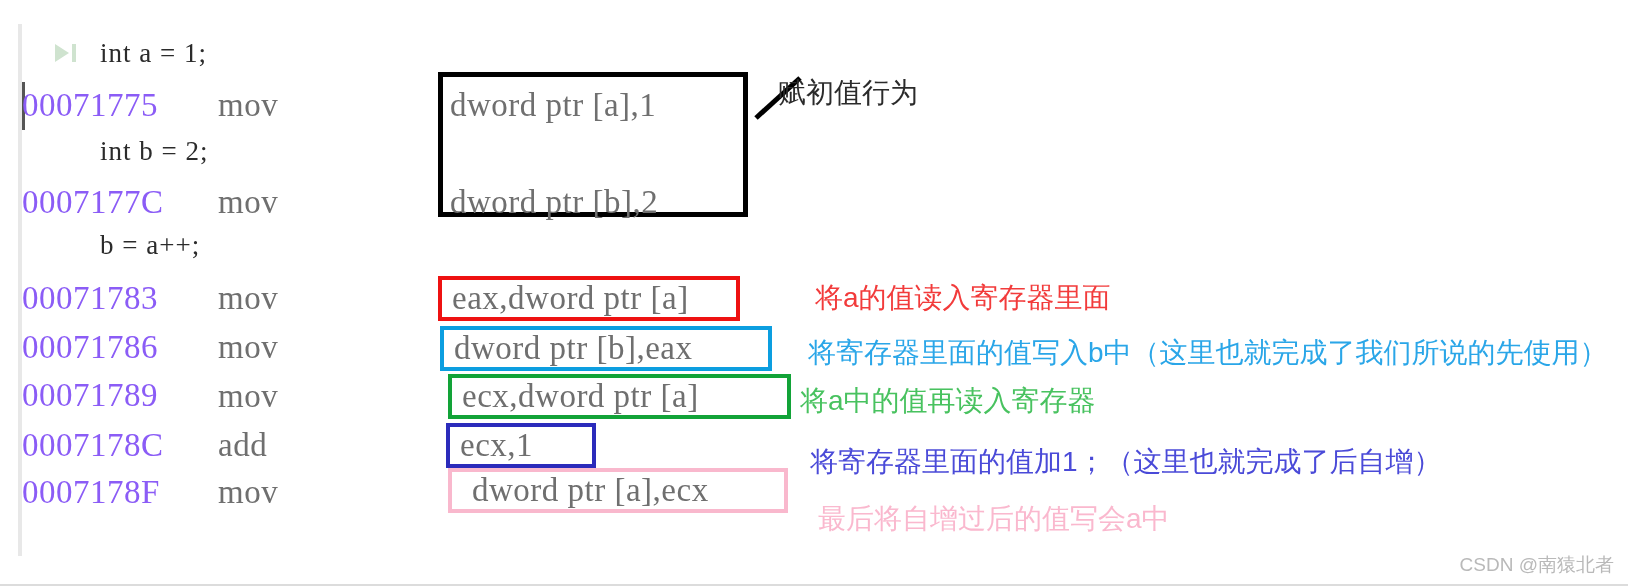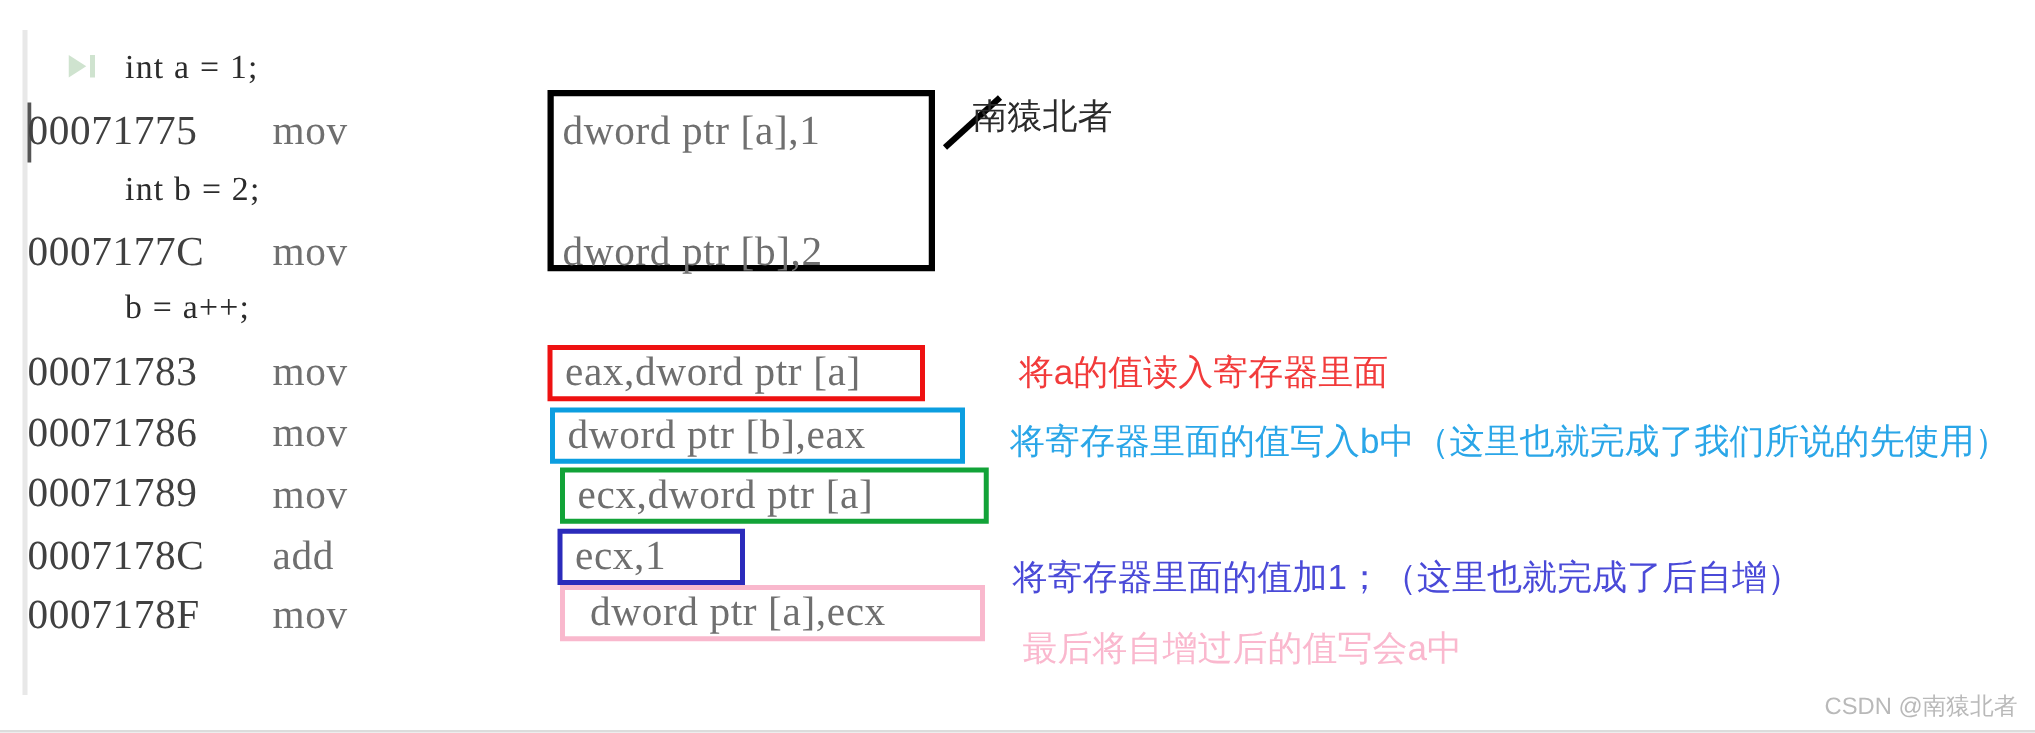--- a/index.html
+++ b/index.html
@@ -20,21 +20,21 @@
     background:#555;
   }
 
   
   .row{position:absolute;left:0;white-space:pre;}
   .src{
     color:#2b2b2b;font-family:"Liberation Serif",serif;
     font-size:27px;letter-spacing:1px;
   }
   .addr{
-    color:#404040;font-family:"Liberation Serif",serif;
+    color:#8b5cf6;font-family:"Liberation Serif",serif;
     font-size:33px;letter-spacing:0.5px;
   }
   .mnem{color:#6f6f6f;}
   .step-icon{
     position:absolute;left:55px;top:44px;
     width:0;height:0;border-left:14px solid #cfe3cf;
     border-top:9px solid transparent;border-bottom:9px solid transparent;
   }
   .step-bar{
     position:absolute;left:72px;top:44px;width:4px;height:18px;background:#cfe3cf;
@@ -131,26 +131,27 @@
   <div class="opbox green" style="left:448px;top:374px;width:343px;height:45px;">ecx,dword ptr [a]</div>
 
   <div class="opbox navy" style="left:446px;top:423px;width:150px;height:45px;">ecx,1</div>
 
   <div class="opbox pink" style="left:448px;top:468px;width:340px;height:45px;">dword ptr [a],ecx</div>
 
   <svg class="leader" style="left:748px;top:72px;width:70px;height:50px;" width="70" height="50" viewBox="0 0 70 50">
     <line x1="8" y1="46" x2="52" y2="6" stroke="#000000" stroke-width="5"></line>
   </svg>
 
-  <div class="anno c-black" style="left:778px;top:74px;">南猿北者</div>
+  <div class="anno c-black" style="left:778px;top:74px;">赋初值行为</div>
 
   <div class="anno c-cyan" style="left:808px;top:334px;">将寄存器里面的值写入b中（这里也就完成了我们所说的先使用）</div>
 
   <div class="anno c-red" style="left:815px;top:279px;">将a的值读入寄存器里面</div>
 
+  <div class="anno c-green" style="left:800px;top:382px;">将a中的值再读入寄存器</div>
 
   <div class="anno c-navy" style="left:810px;top:443px;">将寄存器里面的值加1；（这里也就完成了后自增）</div>
 
   <div class="anno c-pink" style="left:818px;top:500px;">最后将自增过后的值写会a中</div>
 
   <div class="watermark">CSDN @南猿北者</div>
 
   <div class="baseline"></div>
 </div>
 

